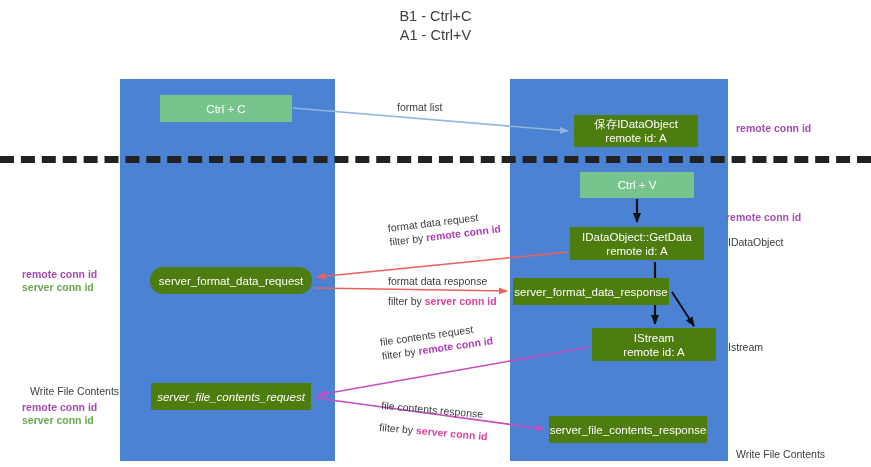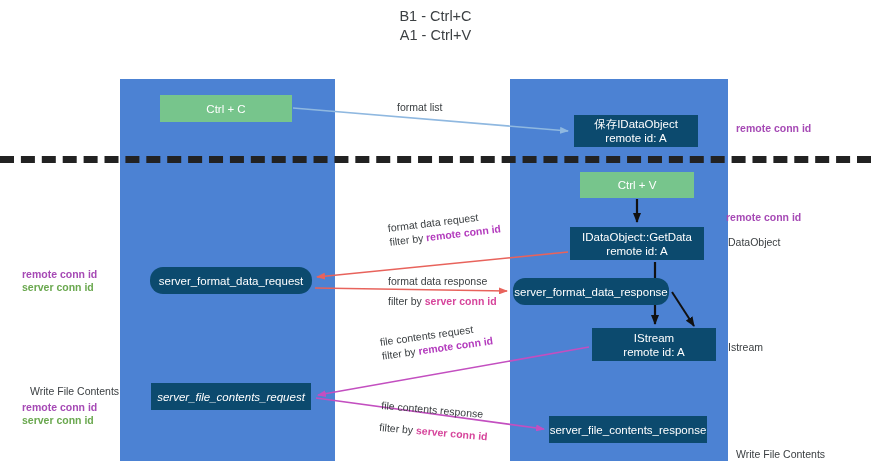--- a/index.html
+++ b/index.html
@@ -35,28 +35,28 @@
   #lane-b1{left:120px;top:79px;width:215px;height:382px;}
   #lane-a1{left:510px;top:79px;width:218px;height:382px;}
 
   
   .box{
     display:flex;align-items:center;justify-content:center;
     text-align:center;color:#ffffff;font-size:11.5px;line-height:14px;
     white-space:pre-line;box-sizing:border-box;padding:2px 0;
   }
   .green{background:#77c58c;}
-  .orange{background:#0c4a6e;}
+  .orange{background:#4d7c0f;}
 
   #box-ctrlc{left:160px;top:95px;width:132px;height:27px;}
   #box-idataobject{left:574px;top:115px;width:124px;height:32px;}
   #box-ctrlv{left:580px;top:172px;width:114px;height:26px;}
   #box-getdata{left:570px;top:227px;width:134px;height:33px;}
   #box-sfdreq{left:150px;top:267px;width:162px;height:27px;border-radius:13px;}
-  #box-sfdresp{left:513px;top:278px;width:156px;height:27px;border-radius:12px;}
+  #box-sfdresp{left:513px;top:278px;width:156px;height:27px;}
   #box-istream{left:592px;top:328px;width:124px;height:33px;}
   #box-sfcreq{left:151px;top:383px;width:160px;height:27px;font-style:italic;}
   #box-sfcresp{left:549px;top:416px;width:158px;height:27px;}
 
   
   .side{font-size:10.5px;line-height:13px;}
   .ann-purple{color:#a64ab5;font-weight:bold;}
   .ann-green{color:#6aa84f;font-weight:bold;}
   .ann-plain{color:#3c4043;}
 
@@ -198,21 +198,21 @@
 
   <div class="abs edge-label" id="lbl-fcresp">
     <div>file contents response</div>
     <div style="margin-top:8px"><span>filter by </span><b class="pink">server conn id</b></div>
   </div>
 
   <div class="abs side ann-purple" id="ann-remote-1">remote conn id</div>
 
   <div class="abs side ann-purple" id="ann-remote-2">remote conn id</div>
 
-  <div class="abs side ann-plain" id="ann-dataobject">DataObject</div>
+  <div class="abs side ann-plain" id="ann-dataobject">IDataObject</div>
 
   <div class="abs side ann-plain" id="ann-istream">Istream</div>
 
   <div class="abs side ann-plain" id="ann-write">Write File Contents</div>
 
   <div class="abs side" id="ann-left-1">
     <div class="ann-purple">remote conn id</div>
     <div class="ann-green">server conn id</div>
   </div>
 

